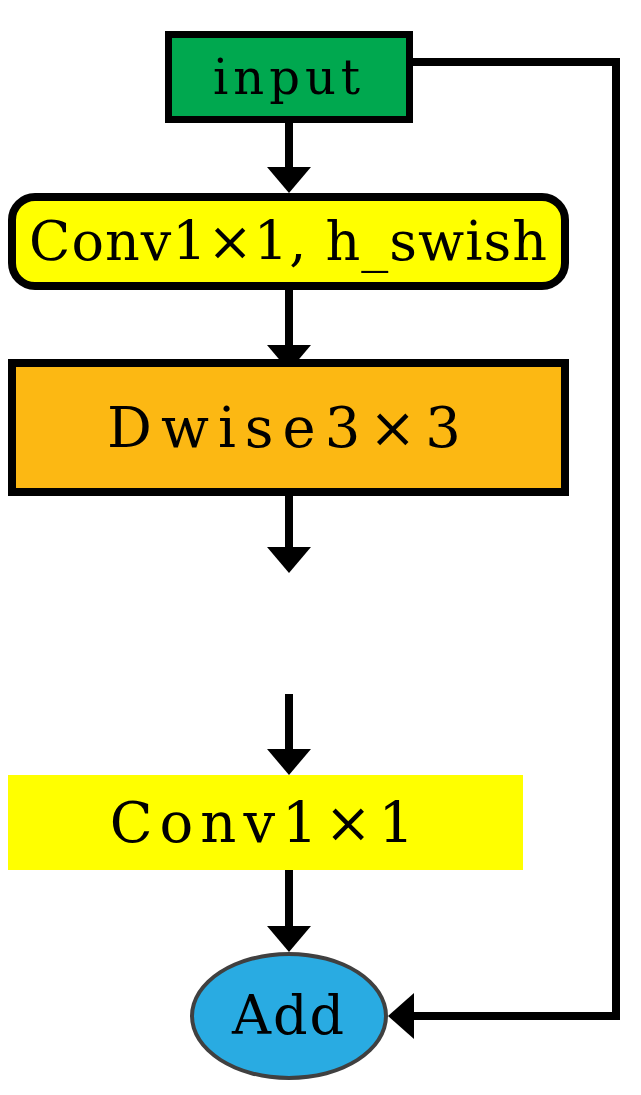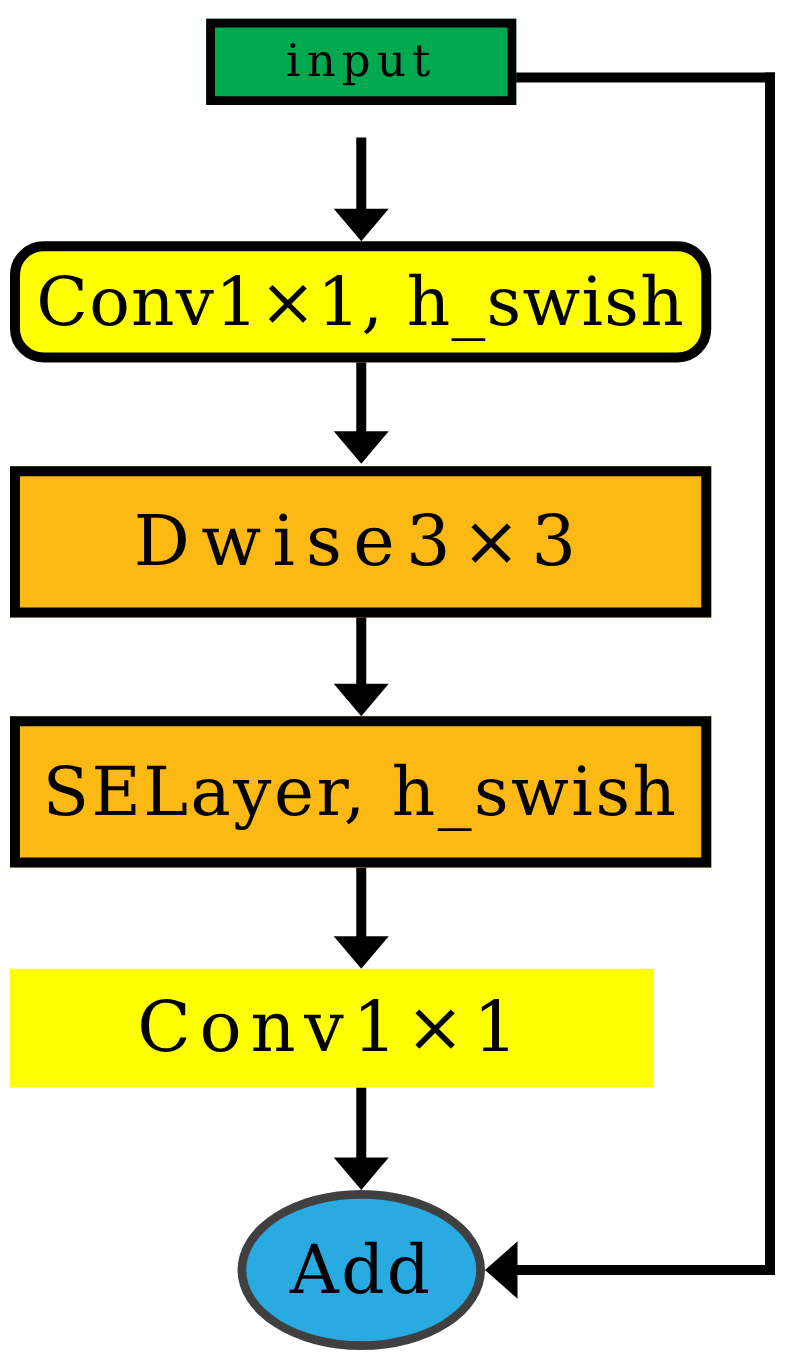--- a/index.html
+++ b/index.html
@@ -18,26 +18,26 @@
     display: flex;
     align-items: center;
     justify-content: center;
     text-align: center;
     white-space: nowrap;
     line-height: 1;
   }
   .bordered { border: 8px solid #000; }
 
   
-  .n-input  { left: 165px; top: 15px;  width: 248px; height: 69px;  border-width: 7px; font-size: 36px; letter-spacing: 5px; }
+  .n-input  { left: 165px; top: 31px;  width: 248px; height: 92px;  border-width: 7px; font-size: 48px; letter-spacing: 5px; }
   .n-conv1  { left: 8px;   top: 193px; width: 561px; height: 97px;  font-size: 54px; letter-spacing: 1px; }
-  .n-dwise  { left: 8px;   top: 373px; width: 561px; height: 121px; font-size: 56px; letter-spacing: 9px; }
+  .n-dwise  { left: 8px;   top: 359px; width: 561px; height: 137px; font-size: 56px; letter-spacing: 9px; }
   .n-se     { left: 8px;   top: 573px; width: 561px; height: 121px; font-size: 54px; letter-spacing: 2px; }
   .n-conv2  { left: 8px;   top: 775px; width: 515px; height: 95px;  font-size: 56px; letter-spacing: 7px; }
-  .n-add    { left: 190px; top: 952px; width: 198px; height: 128px; border: 7px solid #404040; border-radius: 50%; font-size: 54px; letter-spacing: 2px; }
+  .n-add    { left: 190px; top: 952px; width: 198px; height: 128px; border: 4px solid #404040; border-radius: 50%; font-size: 54px; letter-spacing: 2px; }
 
   
   .vline { position: absolute; width: 8px;  background: #000; }
   .hline { position: absolute; height: 8px; background: #000; }
   .arrow-down {
     position: absolute; width: 0; height: 0;
     border-left: 22px solid transparent;
     border-right: 22px solid transparent;
     border-top: 26px solid #000;
   }
@@ -90,19 +90,18 @@
 
   <div class="vline a5s"></div>
   <div class="arrow-down a5h"></div>
 
   <div class="node bordered n-input" style="background-color: rgb(0, 168, 79);">input</div>
 
   <div class="node bordered n-conv1" style="background-color: rgb(255, 255, 0); border-radius: 27px;">Conv1×1, h_swish</div>
 
   <div class="node bordered n-dwise" style="background-color: rgb(252, 184, 19);">Dwise3×3</div>
 
-  <div class="node bordered n-se" style="background-color: rgb(252, 184, 19);">SELayer, h_swish</div>
 
   <div class="node n-conv2" style="background-color: rgb(255, 255, 0);">Conv1×1</div>
 
   <div class="node n-add" style="background-color: rgb(41, 171, 226);">Add</div>
 
 </div>
 
 </body></html>

